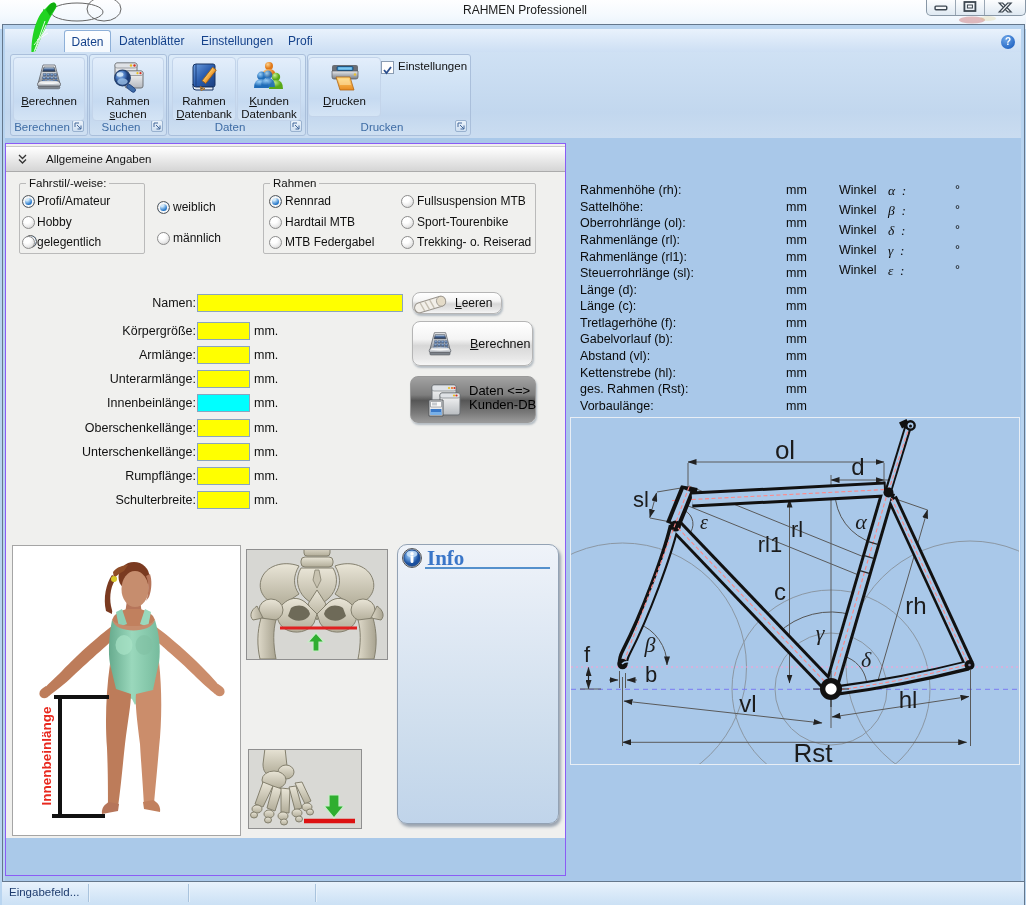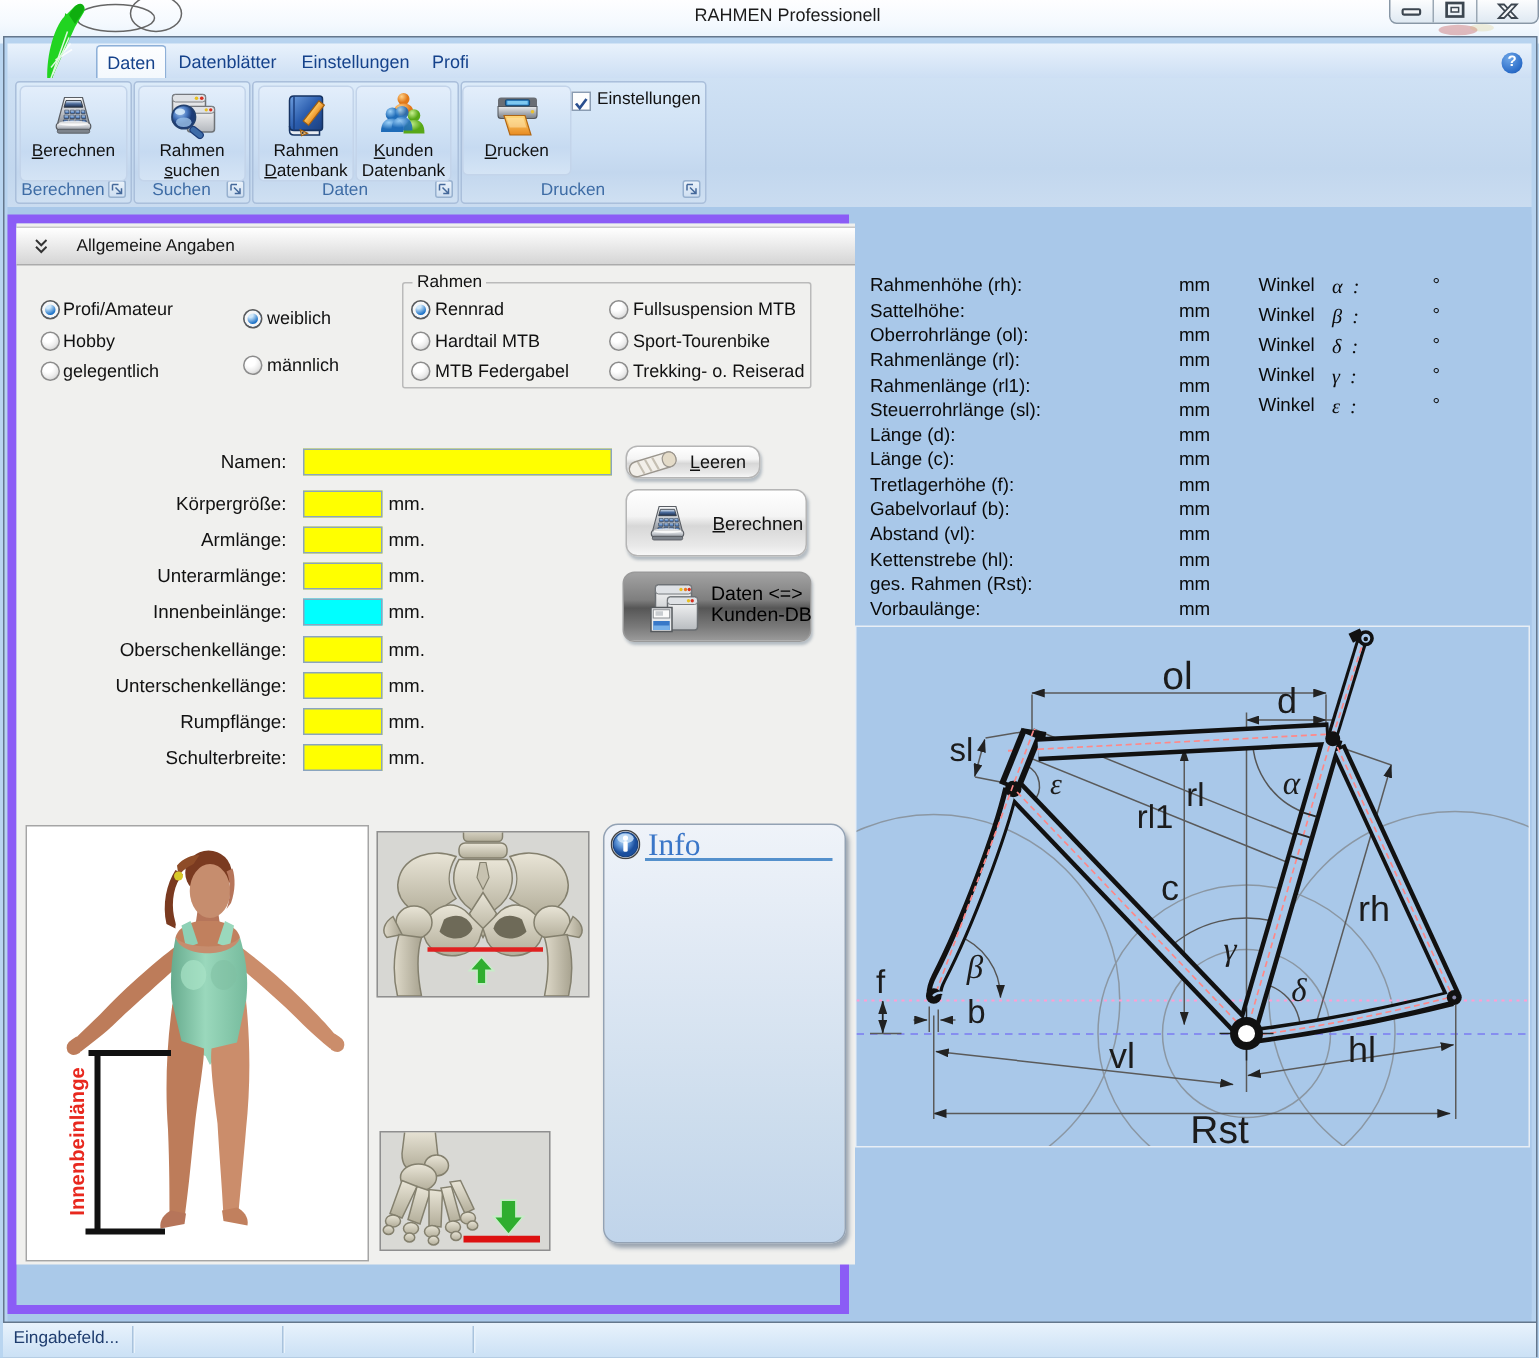--- a/index.html
+++ b/index.html
@@ -42,21 +42,21 @@
  text-align:center;font-size:11.5px;color:#111;line-height:13px;}
 .rbtn .ic{margin:3px auto 2px;width:32px;height:32px;}
 u{text-decoration:underline;}
 #chk{left:381px;top:61px;width:11px;height:11px;background:#fdfdfd;
  border:1px solid #8a9cb2;}
 #chklbl{left:398px;top:60px;font-size:11.5px;color:#111;}
 
 #mainbg{left:5px;top:138px;width:1016px;height:744px;background:#a9c8e9;}
 
 #lpanel{left:5px;top:143px;width:561px;height:733px;background:#aac9e9;
- border:6px solid #8b5cf6;box-sizing:border-box;}
+ border:1px solid #8b5cf6;box-sizing:border-box;}
 #lgrey{position:absolute;left:0;top:0;width:559px;height:694px;background:#f0f0ee;}
 .shead{position:absolute;left:0;width:559px;height:24px;
  background:linear-gradient(#ffffff,#e8e8e8 55%,#d5d5d5);
  border-top:1px solid #c8c8c8;border-bottom:1px solid #ababab;
  font-size:11.5px;color:#151515;line-height:24px;}
 .shead .tx{position:absolute;left:40px;top:0;}
 .chev{position:absolute;left:11px;top:6px;}
 .gbox{position:absolute;border:1px solid #bababa;border-radius:2px;}
 .gbox .cap{position:absolute;top:-7px;left:6px;background:#f0f0ee;padding:0 3px;
  font-size:11.5px;color:#111;}
@@ -79,21 +79,21 @@
 
 #womanbox{position:absolute;left:6px;top:401px;width:227px;height:289px;
  background:#fff;border:1px solid #a5a5a5;}
 #pelvisbox{position:absolute;left:240px;top:405px;width:140px;height:109px;
  background:#d7d7d3;border:1px solid #8f8f8f;}
 #footbox{position:absolute;left:242px;top:605px;width:112px;height:78px;
  background:#d9d9d5;border:1px solid #8f8f8f;}
 #infobox{position:absolute;left:391px;top:400px;width:160px;height:278px;
  border:1px solid #93a2b4;border-radius:10px;
  background:linear-gradient(#eff3f9,#e0e9f4 30%,#cddded 70%,#c0d4ea);
- box-shadow:2px 3px 3px rgba(70,90,115,.5);}
+ box-shadow:2px 3px 3px rgba(70,90,115,.5);font-weight:bold;}
 #infobox .ttl{position:absolute;left:29px;top:1px;font-family:"Liberation Serif",serif;
  font-size:21px;color:#3a76c8;}
 #infobox .rule{position:absolute;left:27px;top:22px;width:125px;height:2px;background:#5490cc;}
 #infobox .body{position:absolute;left:6px;top:38px;width:152px;font-size:11.4px;
  line-height:13.7px;color:#0c0c0c;white-space:nowrap;letter-spacing:-0.15px;}
 
 #rpanel{left:570px;top:143px;width:451px;height:733px;background:#a9c8e9;}
 #rtitle{position:absolute;left:8px;top:5px;font-size:18px;font-weight:bold;
  color:#000;text-decoration:underline;}
 .rrow{position:absolute;left:10px;font-size:12.5px;color:#0a0a0a;}
@@ -337,20 +337,24 @@
 
 <div id="lpanel" class="abs">
  <div id="lgrey"></div>
  <div class="shead" style="top:2px">
       <svg class="chev" width="11" height="12">
         <path d="M2 2 L5.5 5.5 L9 2 M2 6.5 L5.5 10 L9 6.5" stroke="#333" stroke-width="1.3" fill="none"></path>
       </svg>
       <span class="tx">Allgemeine Angaben</span>
     </div>
 
+ <div class="gbox" style="left:13px;top:39px;width:124px;height:69px">
+      <span class="cap">Fahrstil/-weise:</span>
+  <div class="radio sel" style="left:4px;top:51px"></div>
+ </div>
  <span class="rlbl" style="left:31px;top:50px">Profi/Amateur</span>
  <span class="rlbl" style="left:31px;top:71px">Hobby</span>
  <span class="rlbl" style="left:31px;top:91px">gelegentlich</span>
  <div class="radio sel" style="left:16px;top:51px"></div>
  <div class="radio" style="left:16px;top:72px"></div>
  <div class="radio" style="left:16px;top:92px"></div>
  <div class="radio sel" style="left:151px;top:57px"></div>
  <div class="radio" style="left:151px;top:88px"></div>
  <span class="rlbl" style="left:167px;top:56px">weiblich</span>
  <span class="rlbl" style="left:167px;top:87px">männlich</span>

